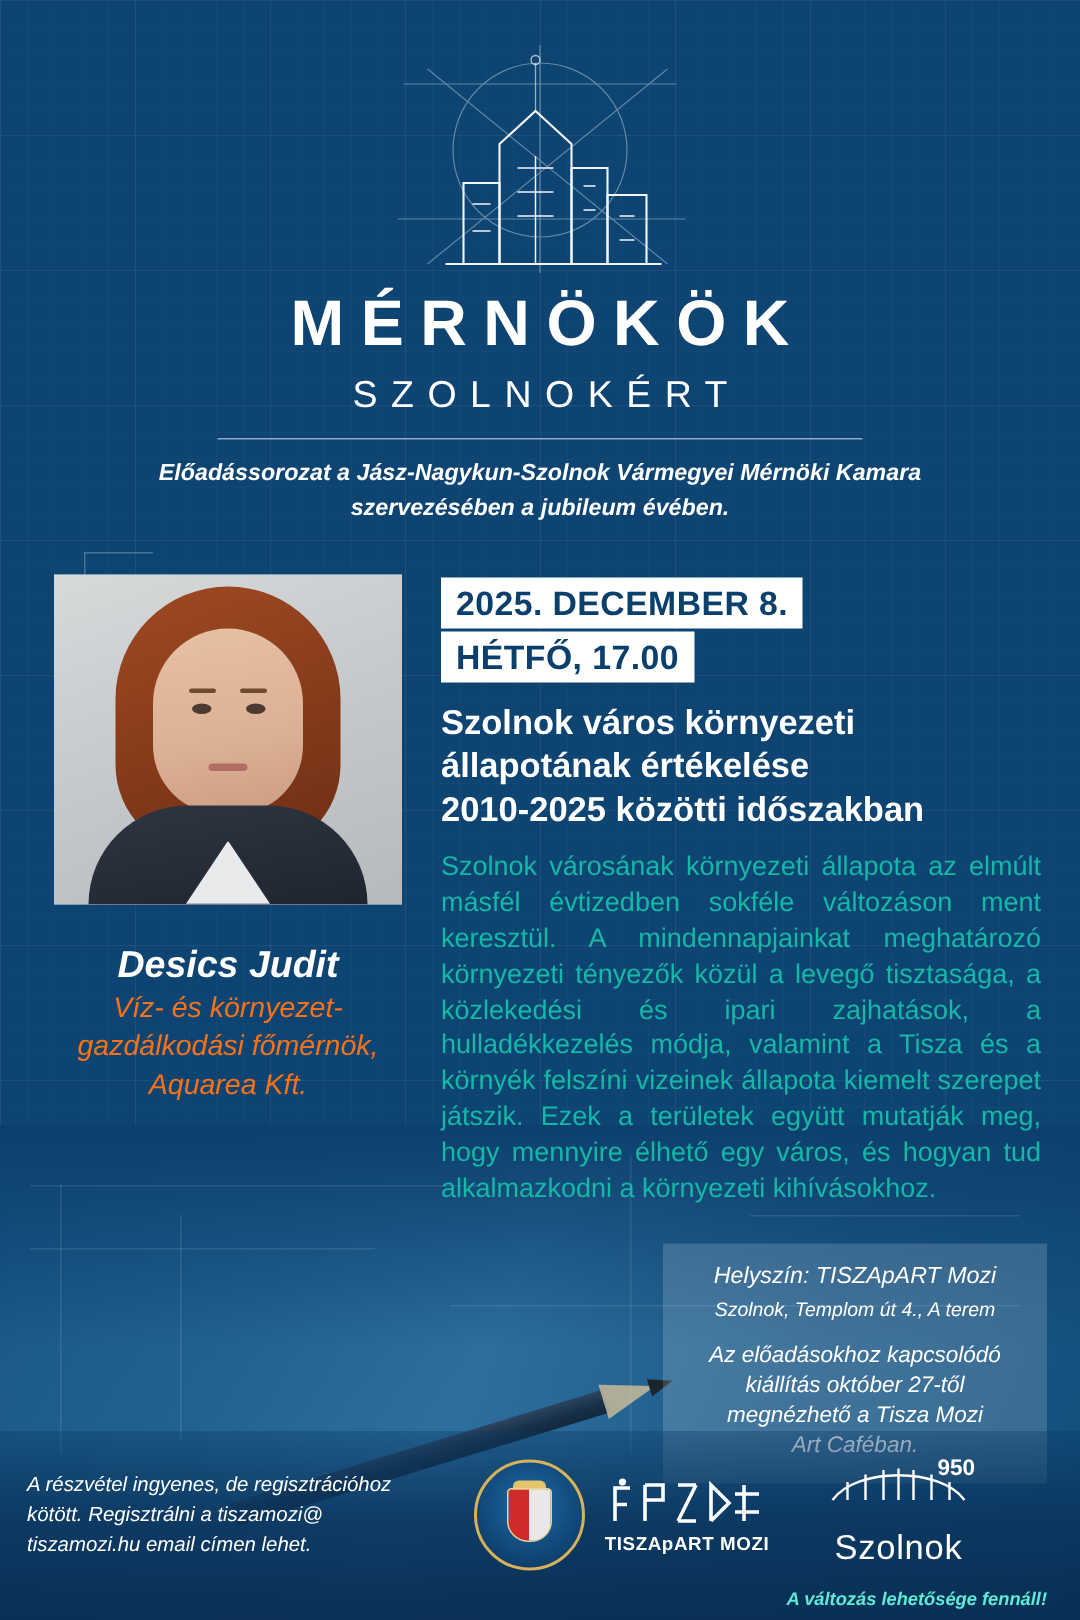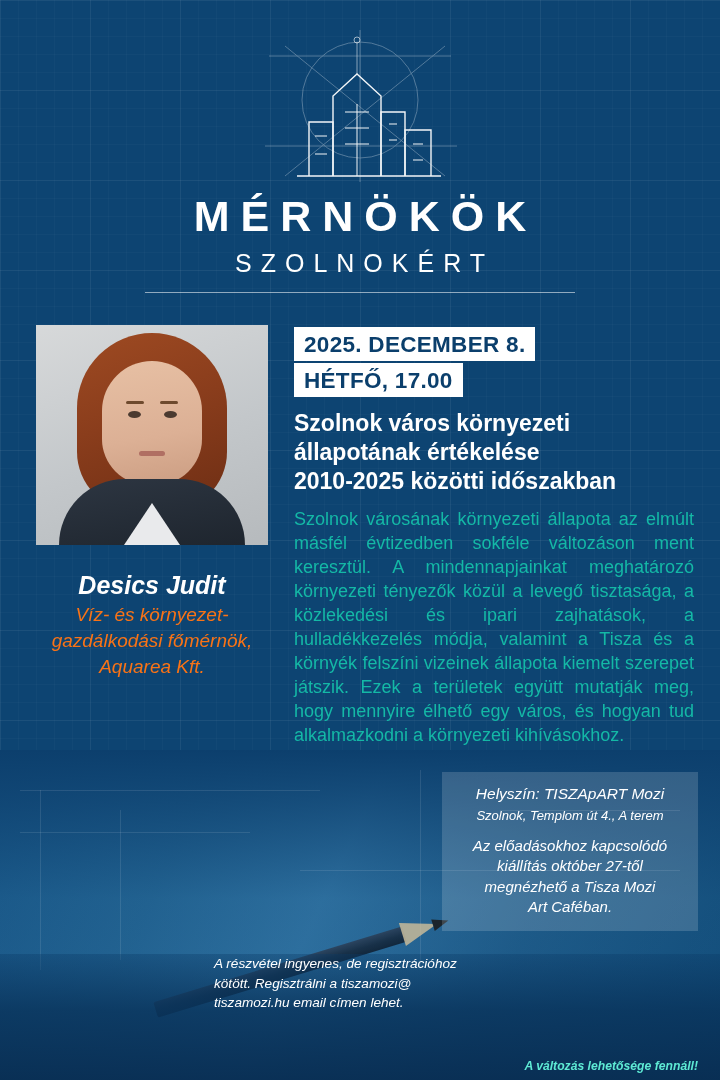--- a/index.html
+++ b/index.html
@@ -238,21 +238,20 @@
   
   .footer {
     position: absolute;
     left: 0; right: 0; bottom: 0;
     height: 126px;
     z-index: 5;
     background: linear-gradient(180deg, rgba(10,58,102,0.35) 0%, rgba(9,52,92,0.85) 45%, rgba(8,45,82,0.95) 100%);
     display: flex;
     align-items: center;
     padding: 0 18px 14px 18px;
-    flex-direction: column;
   }
   .footer-note {
     color: #ffffff;
     font-style: italic;
     font-size: 13.6px;
     line-height: 1.45;
     width: 292px;
     flex: 0 0 292px;
   }
   .crest {
@@ -370,20 +369,21 @@
         </g>
 
         <path d="M112 48 L112 16" stroke-width="0.9" opacity="0.6"></path>
         <circle cx="112" cy="14" r="3" stroke-width="0.9" opacity="0.7"></circle>
       </g>
     </svg>
 
     <div class="brand-title">MÉRNÖKÖK</div>
     <div class="brand-sub">SZOLNOKÉRT</div>
     <div class="brand-rule"></div>
+    <div class="tagline">Előadássorozat a Jász-Nagykun-Szolnok Vármegyei Mérnöki Kamara szervezésében a jubileum évében.</div>
   </div>
 
   <div class="body-wrap">
 
     <div class="col-left">
       <div class="portrait">
         <div class="pt-bg"></div>
         <div class="pt-hair"></div>
         <div class="pt-face"></div>
         <div class="pt-brow l"></div>

